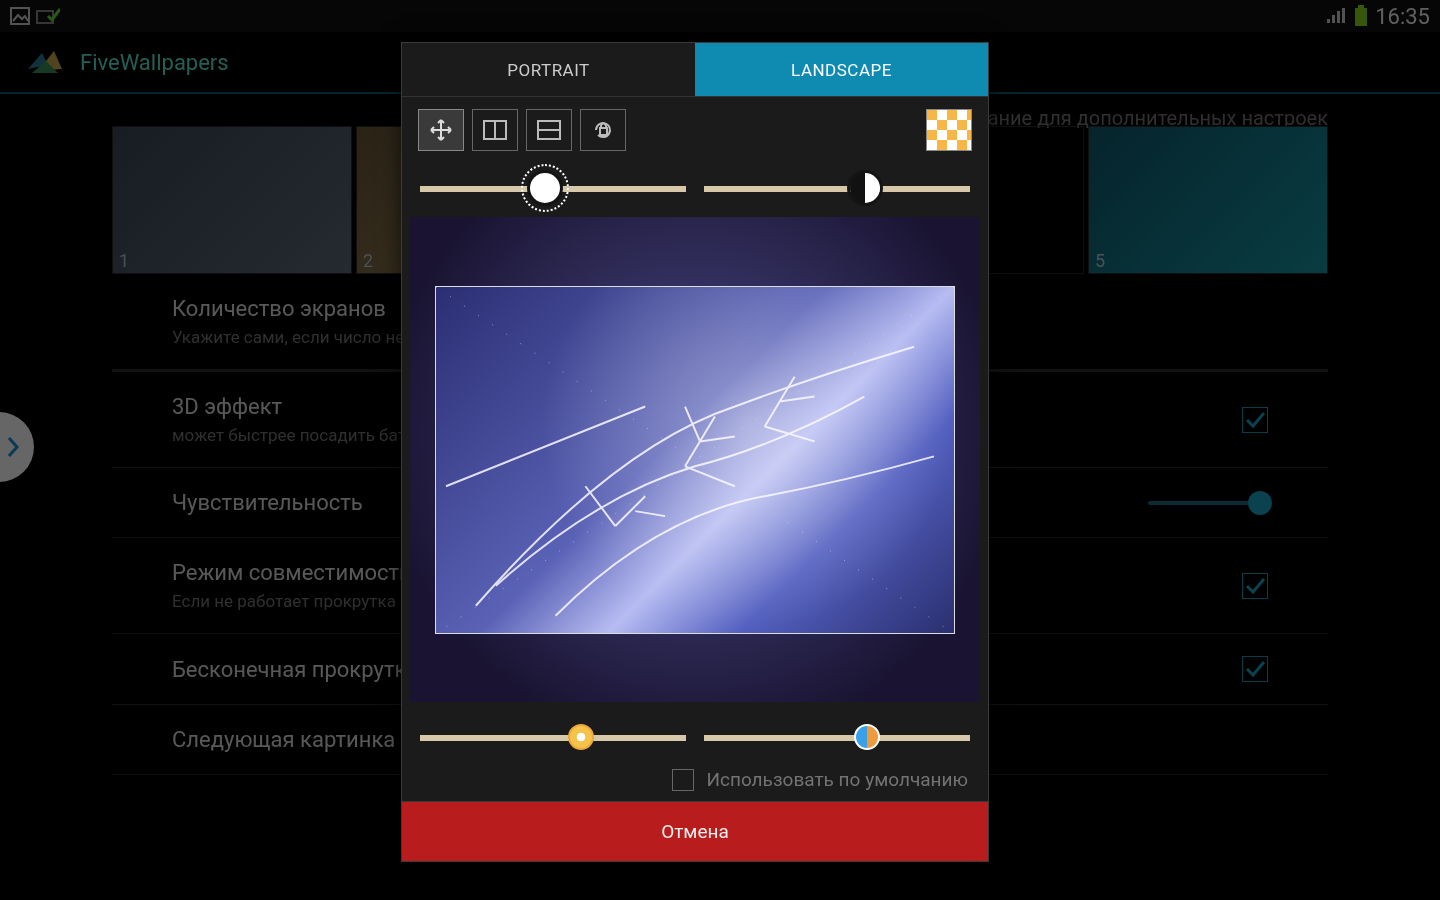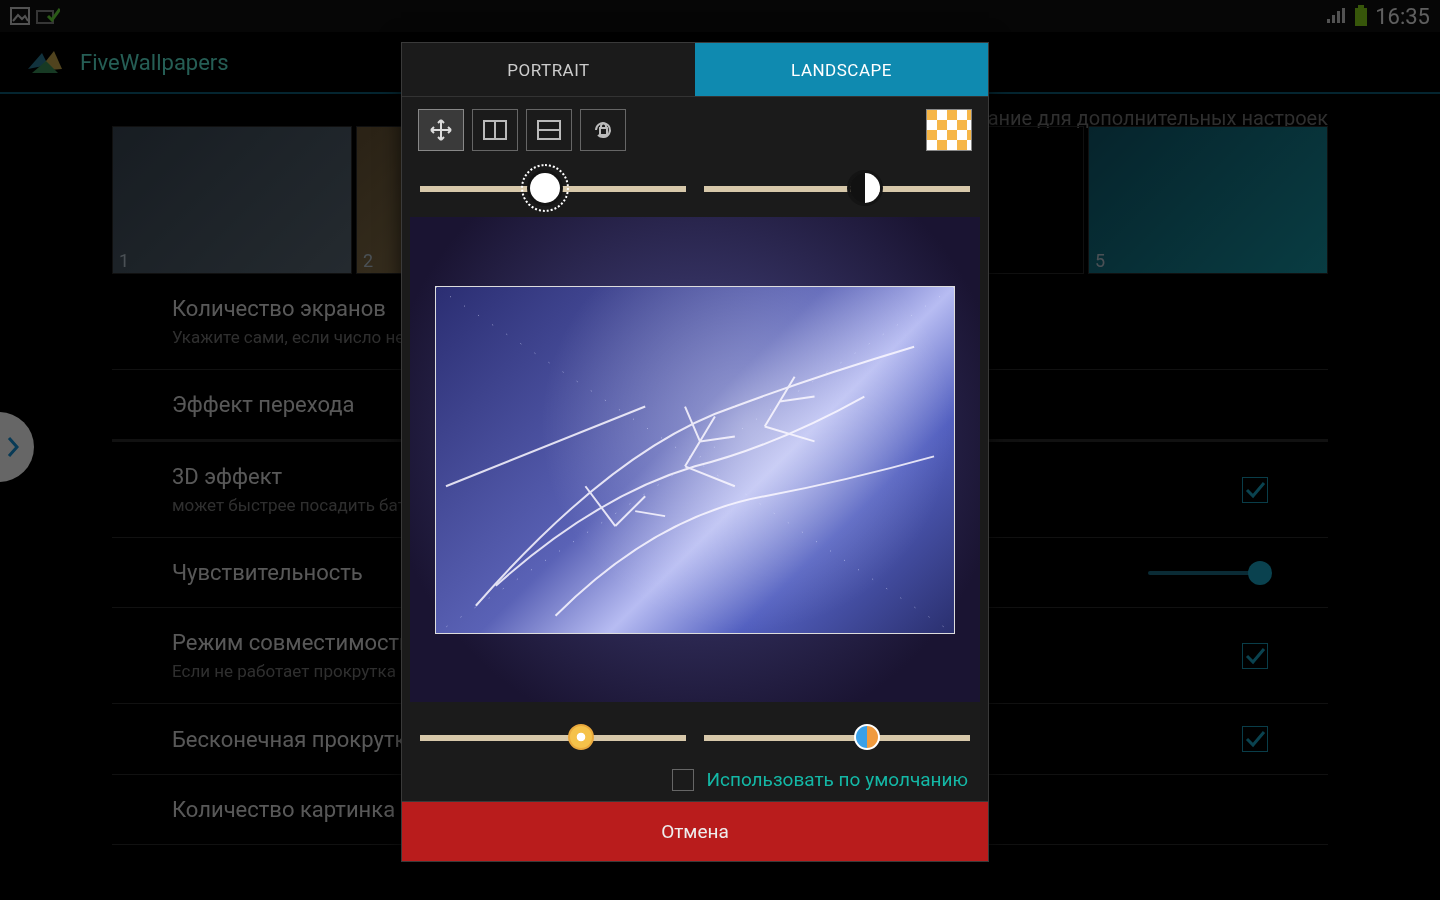--- a/index.html
+++ b/index.html
@@ -61,21 +61,21 @@
 .knobBO{width:26px;height:26px;border-radius:50%;background:linear-gradient(90deg,#3aa0e8 50%,#f09a3e 50%);border:2px solid #fff;position:absolute;top:2px;left:150px}
 
 .preview{flex:1;display:flex;align-items:center;justify-content:center;padding:6px 8px 4px 8px}
 .preview .outer{width:100%;height:100%;display:flex;align-items:center;justify-content:center;background:radial-gradient(circle at 50% 45%,#4a4a88 0%,#1a1432 80%)}
 .preview .cropframe{border:1px solid #ddd;width:520px;height:348px;position:relative;overflow:hidden;
  background:
   radial-gradient(circle at 60% 40%,rgba(255,255,255,.35),transparent 55%),
   linear-gradient(135deg,#2b2e72,#5a62b6 45%,#b7bcf2 60%,#5360c0 75%,#2a2f6e 100%);}
 .branches{position:absolute;inset:0;filter:contrast(120%)}
 
-.defrow{display:flex;align-items:center;justify-content:flex-end;gap:12px;padding:8px 20px 10px 0;color:#14b8a6;font-size:19px}
+.defrow{display:flex;align-items:center;justify-content:flex-end;gap:12px;padding:8px 20px 10px 0;color:#737373;font-size:19px}
 .smchk{width:22px;height:22px;border:1px solid #666}
 
 .dbuttons{height:60px;display:flex;border-top:1px solid #3a3a3a;background:#b91c1c}
 .dbtn{flex:1;display:flex;align-items:center;justify-content:center;font-size:19px;color:#eee;cursor:pointer}
 .dbtn+.dbtn{border-left:1px solid #3a3a3a}
 </style>
 </head>
 <body>
 
 <div class="status">
@@ -135,25 +135,20 @@
         <span class="num">5</span>
       </div>
   </div>
 
   <div class="row">
       <div class="titles">
         <div class="rt">Количество экранов</div>
         <div class="rs">Укажите сами, если число не м</div>
       </div>
     </div>
-  <div class="row">
-      <div class="titles">
-        <div class="rt">Эффект перехода</div>
-      </div>
-    </div>
   <div style="border-bottom:2px solid #2b2b2b"></div>
   <div class="row">
       <div class="titles">
         <div class="rt">3D эффект</div>
         <div class="rs">может быстрее посадить батар</div>
       </div>
       <div class="chk">
         <svg width="22" height="20">
           <path d="M3 10 L9 16 L20 3"></path>
         </svg>
@@ -183,21 +178,21 @@
         <div class="rt">Бесконечная прокрутка</div>
       </div>
       <div class="chk">
         <svg width="22" height="20">
           <path d="M3 10 L9 16 L20 3"></path>
         </svg>
       </div>
     </div>
   <div class="row">
       <div class="titles">
-        <div class="rt">Количество картинка</div>
+        <div class="rt">Следующая картинка</div>
       </div>
     </div>
 </div>
 
 <div class="sidehandle">
     <svg width="14" height="22">
       <path d="M3 2 L11 11 L3 20"></path>
     </svg>
   </div>
 

